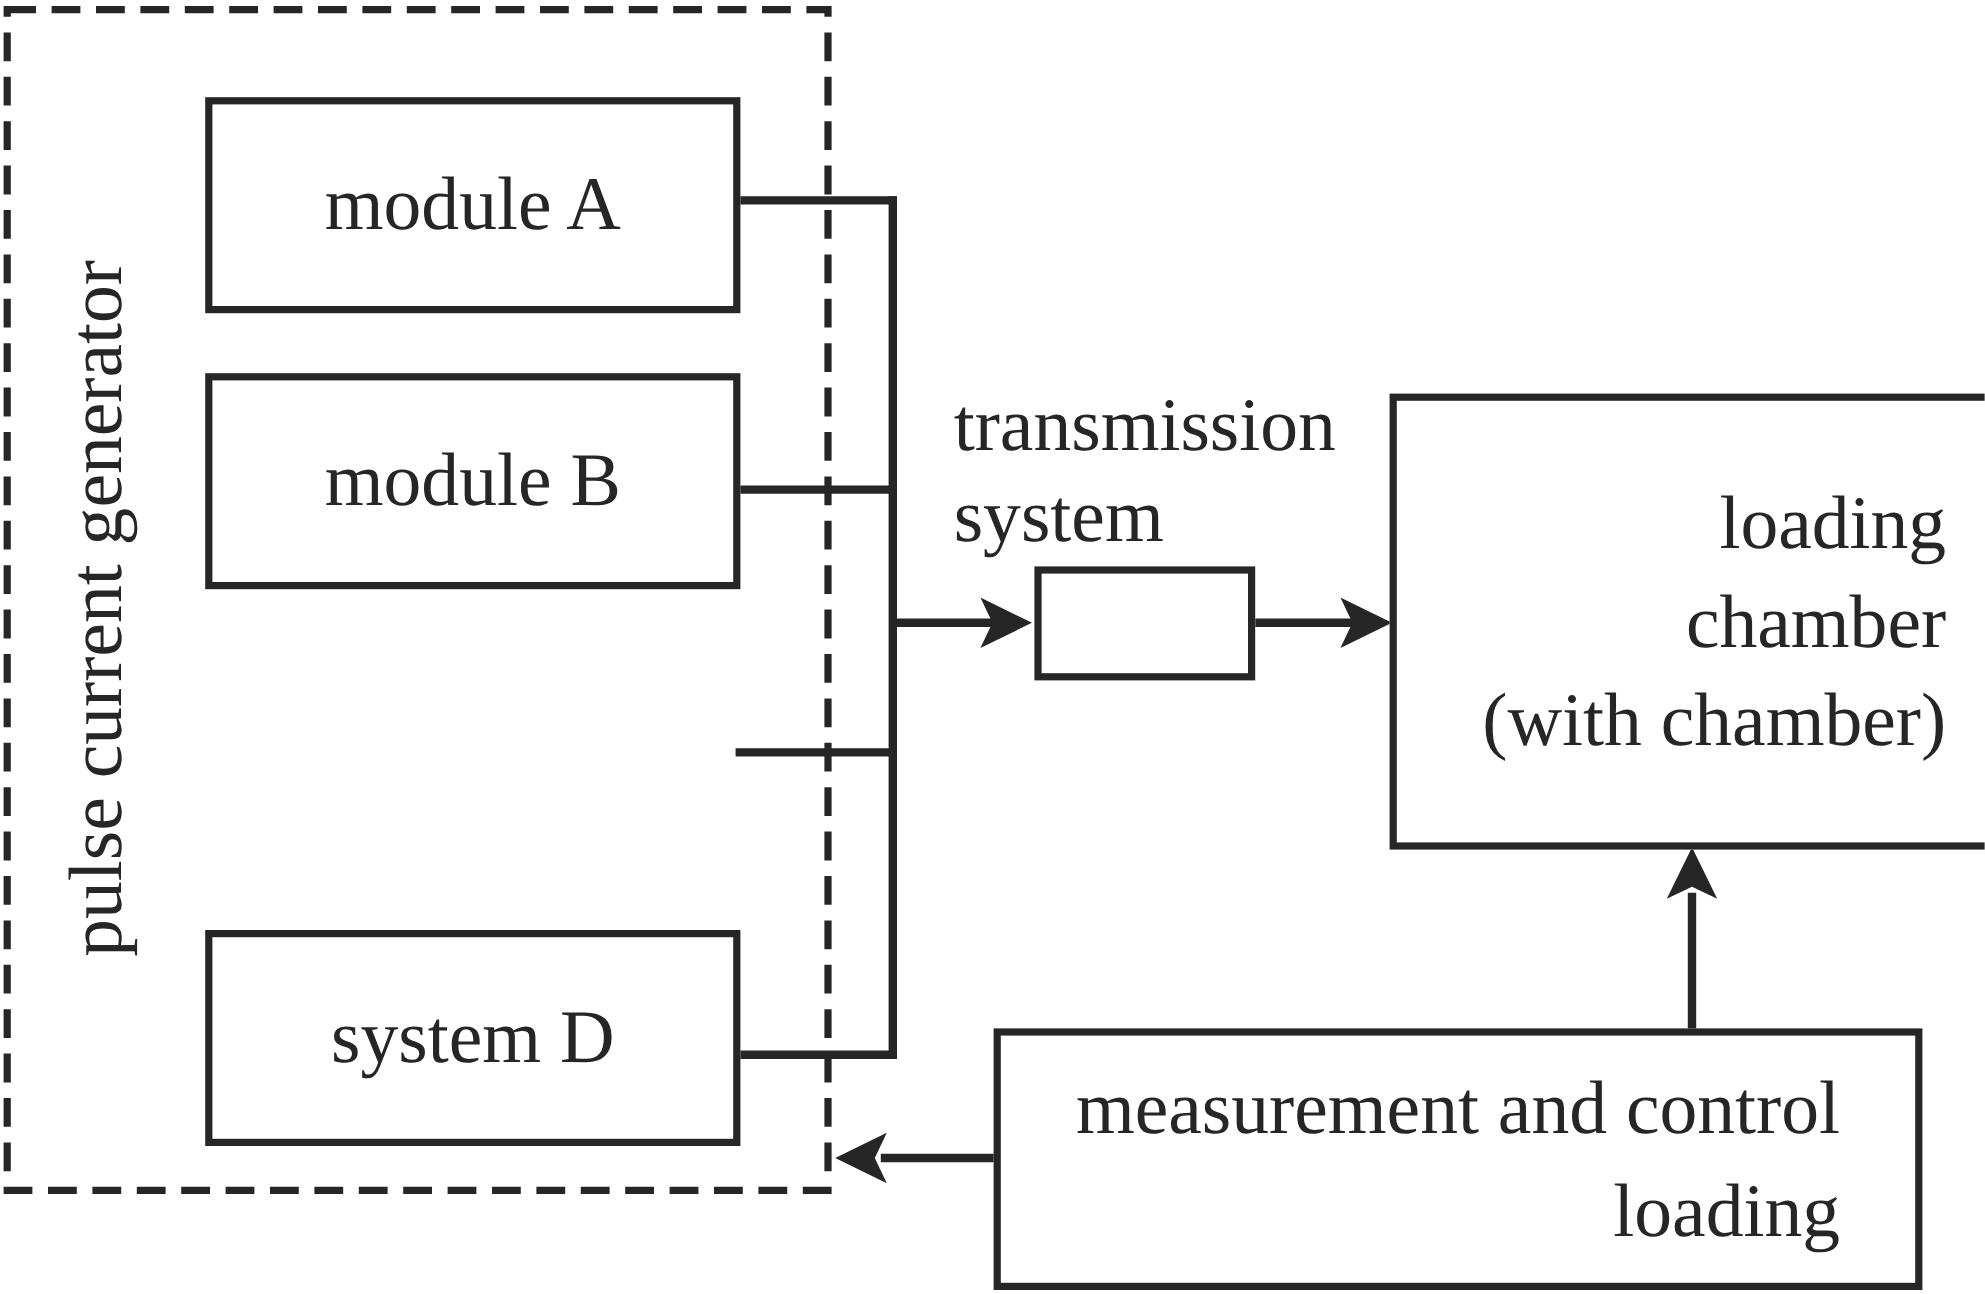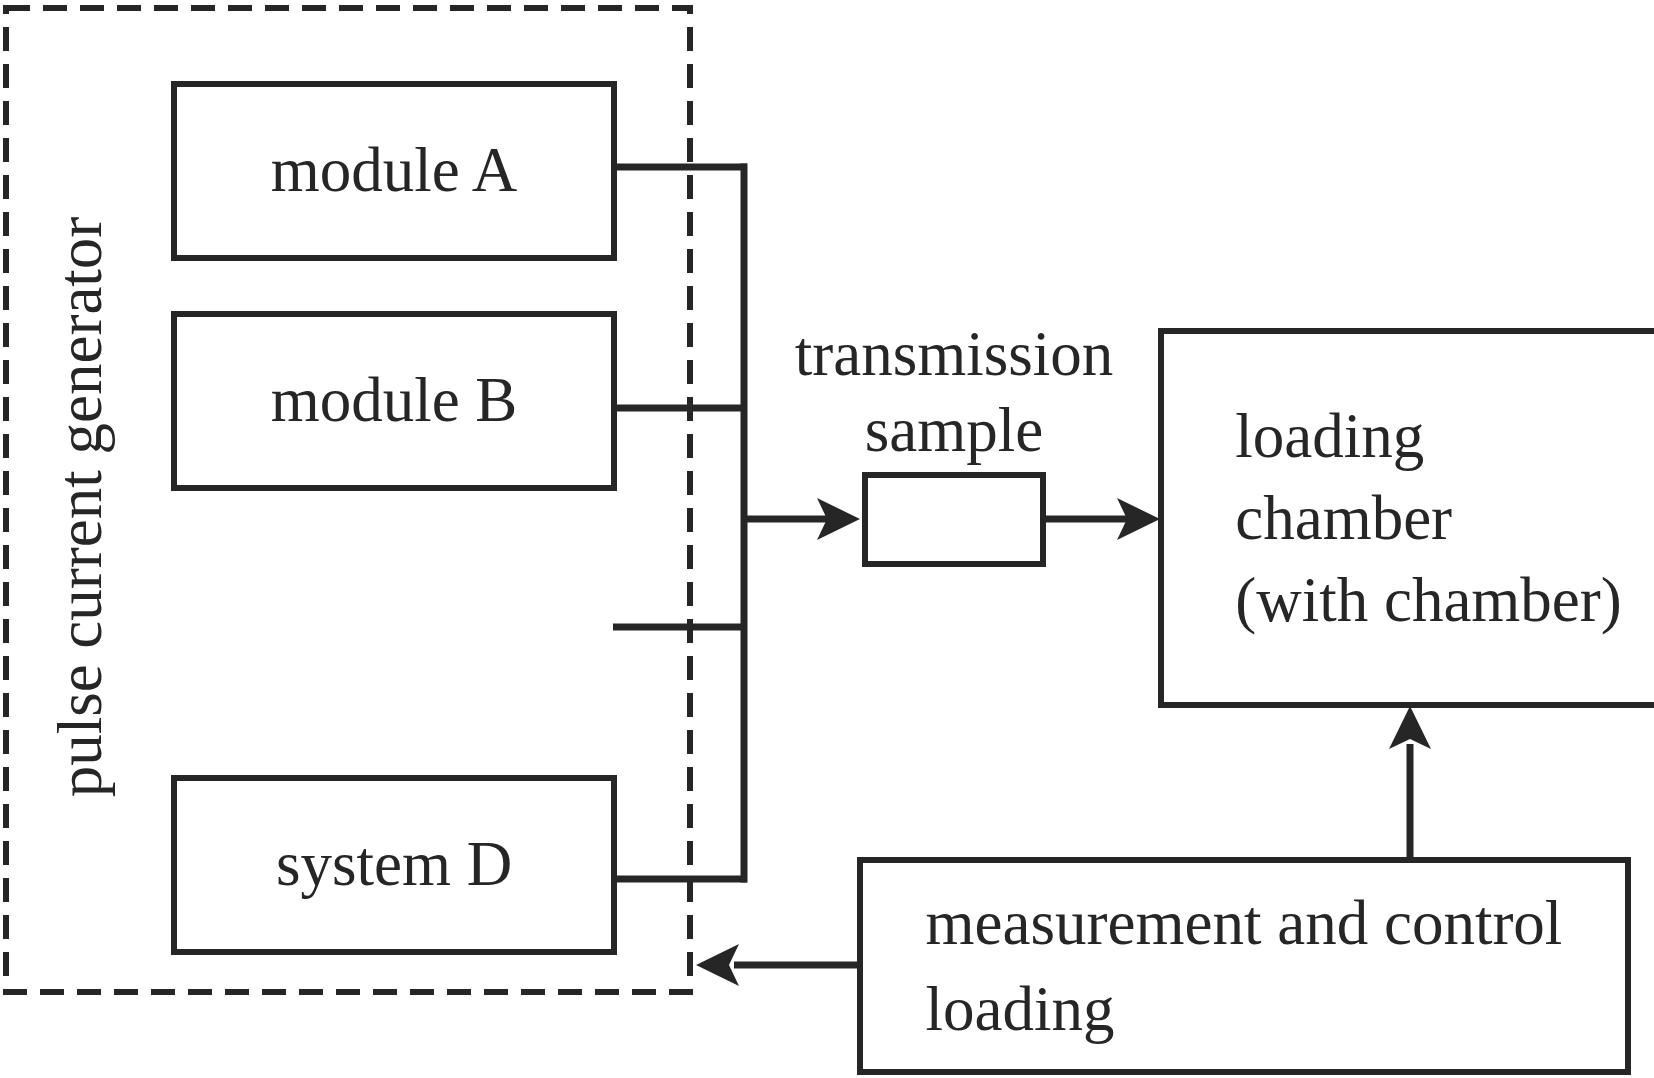--- a/index.html
+++ b/index.html
@@ -15,38 +15,38 @@
     font-family:"Liberation Serif","DejaVu Serif",serif;
     color:var(--ink);
   }
   .layer{position:absolute;left:0;top:0;width:1654px;height:1078px;}
   .box{
     position:absolute;
     box-sizing:border-box;
     border:6px solid var(--ink);
     background:var(--bg);
     display:flex;align-items:center;justify-content:center;
-    text-align:left;
+    text-align:right;
   }
   .label{font-size:63px;line-height:1.1;white-space:nowrap;}
   .module-box{left:171px;width:446px;height:180px;}
   .cable-box{left:862px;top:472px;width:184px;height:95px;}
   .chamber-box{left:1158px;top:328px;width:541px;height:380px;}
   .chamber-box .label{line-height:82px;}
-  .control-box{left:857px;top:857px;width:774px;height:218px;}
+  .control-box{left:828px;top:857px;width:774px;height:218px;}
   .control-box .label{line-height:86px;}
   .rot-label{
     position:absolute;left:80px;top:507px;
     transform:translate(-50%,-50%) rotate(-90deg);
     font-size:63px;white-space:nowrap;
   }
   .cable-label{
     position:absolute;left:954px;top:316px;
     transform:translateX(-50%);
-    font-size:63px;line-height:76px;text-align:center;white-space:nowrap;
+    font-size:63px;line-height:76px;text-align:left;white-space:nowrap;
   }
   svg .ln{stroke:var(--ink);stroke-width:7;fill:none;}
   svg .bx{stroke:var(--ink);stroke-width:6;fill:none;}
   svg .hd{fill:var(--ink);stroke:none;}
 </style>
 </head>
 <body>
 
 <div class="canvas">
 
@@ -81,21 +81,21 @@
   </div>
   <div class="box module-box" style="top:311px">
     <span class="label">module B</span>
   </div>
   <div class="box module-box" style="top:775px">
     <span class="label">system D</span>
   </div>
 
   <div class="cable-label">
     <div>transmission</div>
-    <div>sample</div>
+    <div>system</div>
   </div>
   <div class="box cable-box"></div>
 
   <div class="box chamber-box">
     <div class="label">
       <div>loading</div>
       <div>chamber</div>
       <div>(with chamber)</div>
     </div>
   </div>

